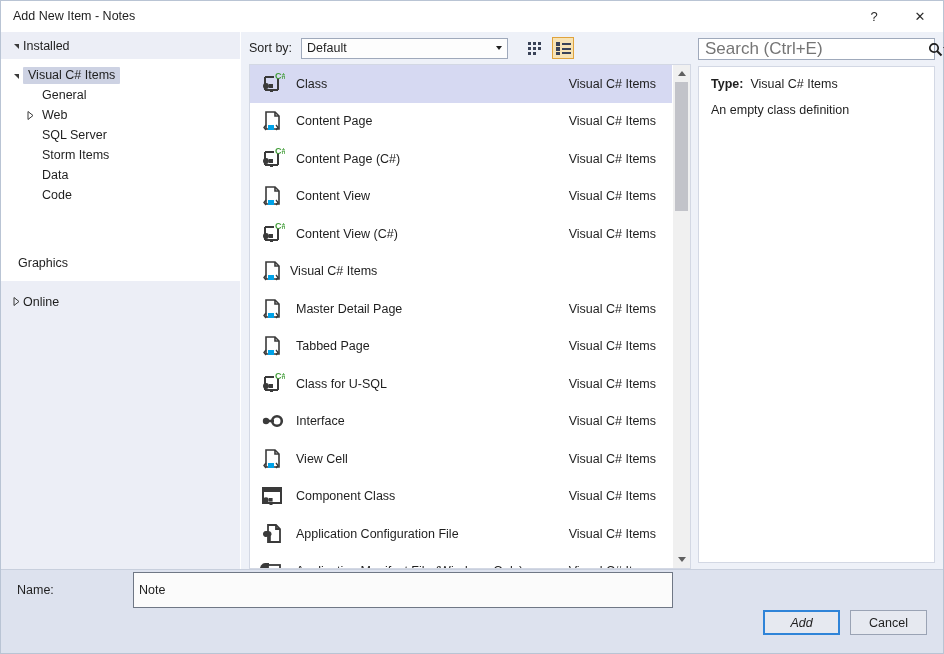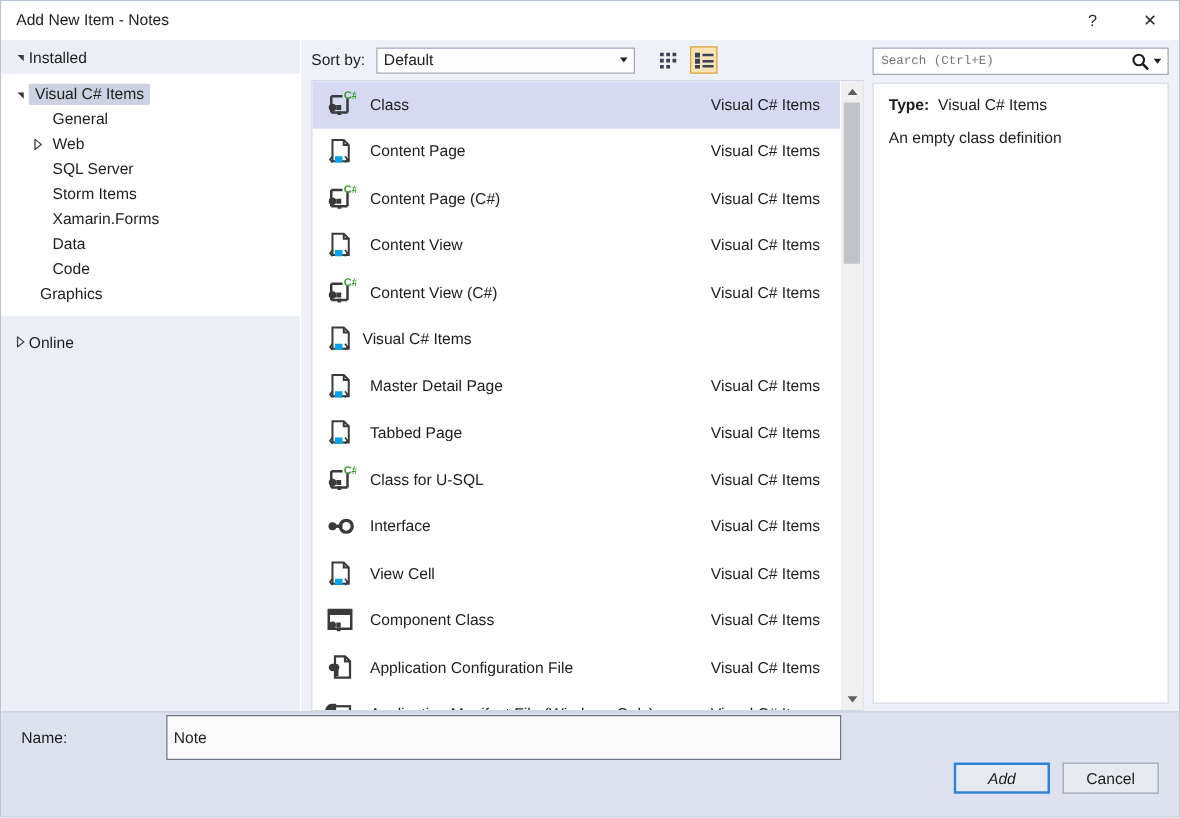--- a/index.html
+++ b/index.html
@@ -104,22 +104,22 @@
   
   .right{
     width:252px;flex:0 0 252px;display:flex;flex-direction:column;background:#eef1f8;
     padding:0 8px 0 7px;box-sizing:border-box;
   }
   .searchbox{
     margin-top:6px;height:22px;background:#ffffff;border:1px solid #9fa9bb;
     display:flex;align-items:center;box-sizing:border-box;
   }
   .searchbox .sinput{
-    flex:1;padding-left:6px;font-size:10px;color:#8a8a8a;border:0;outline:0;background:transparent;
-    font-family:Liberation Mono, monospace;
+    flex:1;padding-left:6px;font-size:17px;color:#8a8a8a;border:0;outline:0;background:transparent;
+    font-family:Liberation Sans, sans-serif;
   }
   .search-icon-wrap{width:22px;display:flex;align-items:center;justify-content:center;}
   .search-caret{width:0;height:0;border-left:3px solid transparent;border-right:3px solid transparent;border-top:4px solid #1e1e1e;margin-right:5px;}
   .infopanel{
     flex:1;margin-top:6px;margin-bottom:0;background:#ffffff;border:1px solid #d3d8e4;
     box-sizing:border-box;padding:10px 12px;
   }
   .inforow{display:flex;font-size:12.5px;margin-bottom:11px;}
   .infokey{font-weight:bold;margin-right:7px;color:#1e1e1e;}
   .infoval{color:#1e1e1e;}
@@ -185,29 +185,26 @@
           </span>
           <span class="lbl">Web</span>
         </div>
         <div class="tree-row" style="padding-left:36px;">
           <span class="lbl">SQL Server</span>
         </div>
         <div class="tree-row" style="padding-left:36px;">
           <span class="lbl">Storm Items</span>
         </div>
         <div class="tree-row" style="padding-left:36px;">
-          <span class="lbl">Xamarin.Forms</span>
-        </div>
-        <div class="tree-row" style="padding-left:36px;">
           <span class="lbl">Data</span>
         </div>
         <div class="tree-row" style="padding-left:36px;">
           <span class="lbl">Code</span>
         </div>
-        <div class="tree-row" style="padding-left:26px;">
+        <div class="tree-row" style="padding-left:12px;margin-top:48px;">
           <span class="lbl">Graphics</span>
         </div>
       </div>
 
       <div class="tree-group-header" style="margin-top:7px;">
         <span class="tw-exp">
           <svg width="7" height="9" viewBox="0 0 7 9">
               <path d="M1 0.5 L6 4.5 L1 8.5 Z" fill="none" stroke="#3a3a3a" stroke-width="1"></path>
             </svg>
         </span>

